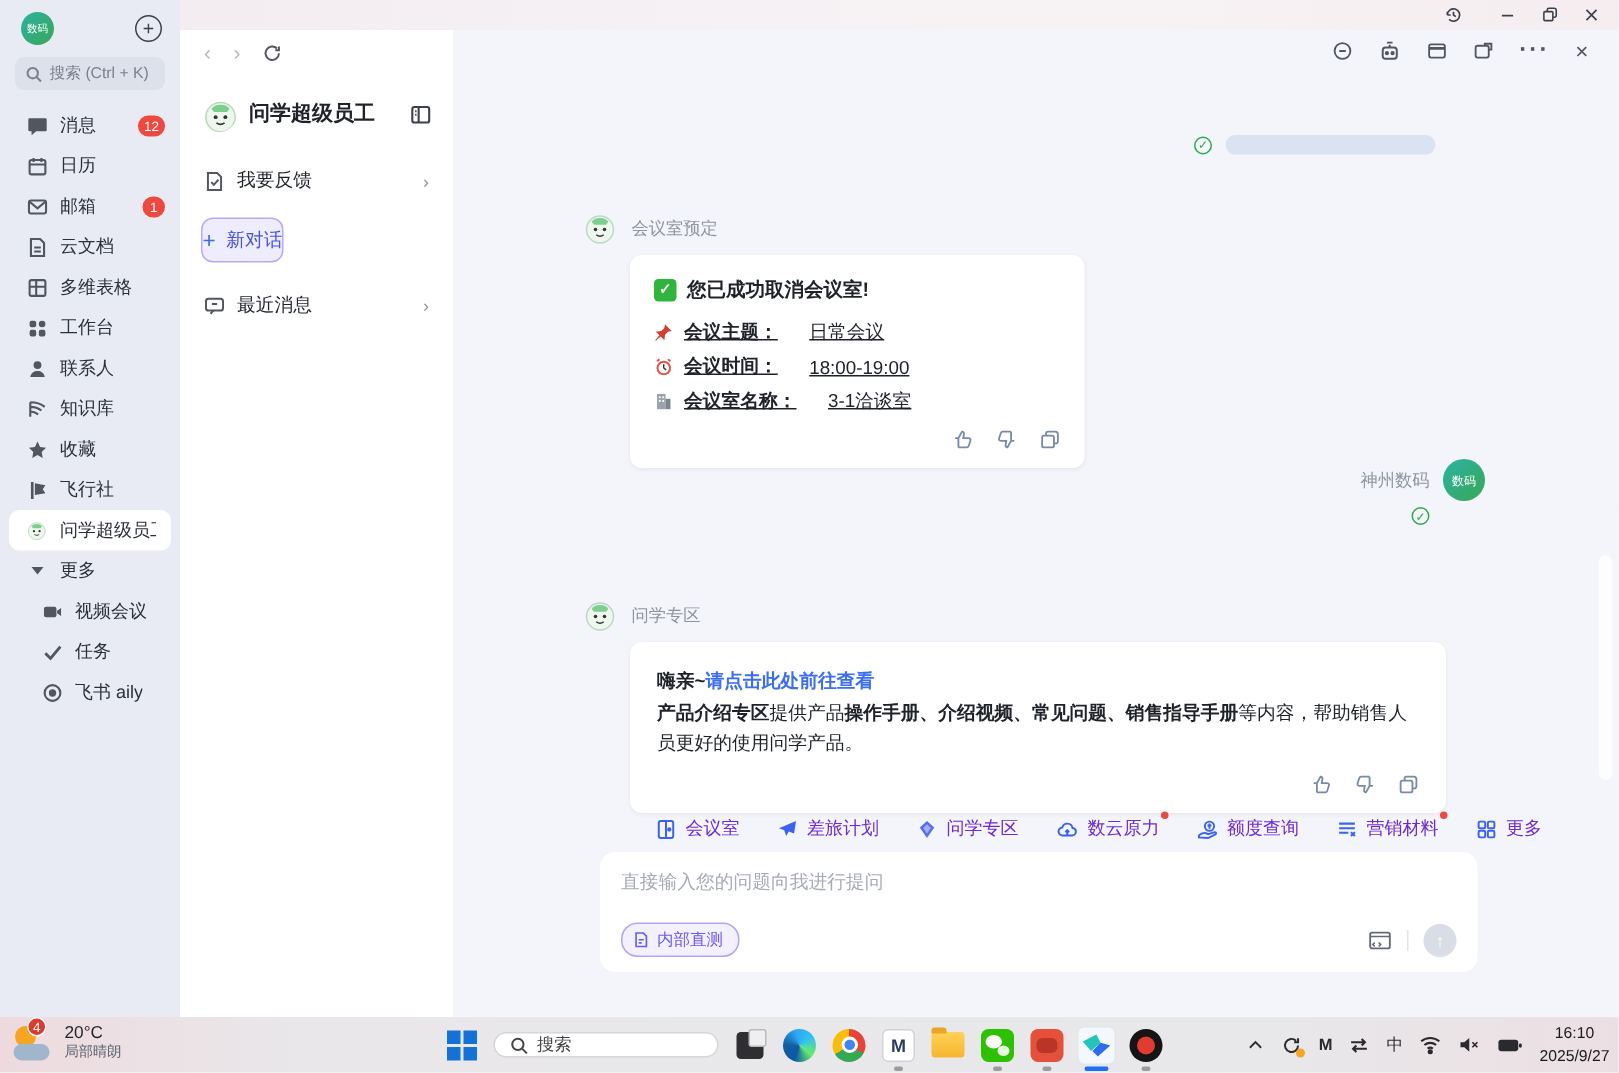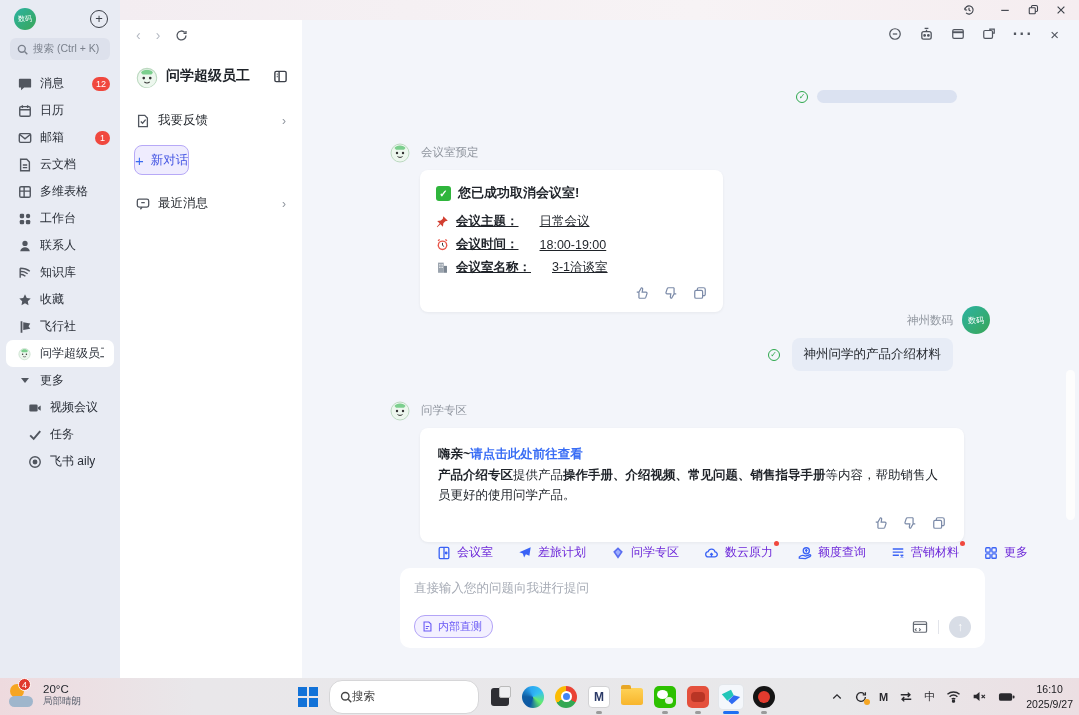--- a/index.html
+++ b/index.html
@@ -114,22 +114,22 @@
   .w-ic { position:relative; width:28px; height:26px; }
   .w-sun { position:absolute; left:2px; top:2px; width:14px; height:14px; border-radius:50%; background:#f6a521; }
   .w-cloud { position:absolute; left:1px; bottom:1px; width:24px; height:11px; border-radius:8px; background:#9fb6cc; }
   .w-badge { position:absolute; left:10px; top:-4px; background:#e0392e; color:#fff; border-radius:50%;
              width:13px; height:13px; font-size:9px; display:flex; align-items:center; justify-content:center; border:1px solid #fff; }
   .w-temp { font-size:11.5px; color:#1f2329; }
   .w-desc { font-size:9.5px; color:#5d6370; }
   .tb-center { position:absolute; left:296px; top:0; height:37px; display:flex; align-items:center; gap:9px; }
   .winlogo { width:20px; height:20px; display:grid; grid-template-columns:9px 9px; grid-template-rows:9px 9px; gap:2px; }
   .winlogo div { background:#1272d8; }
-  .tb-search { width:150px; height:34px; background:#fff; border:1px solid #d6d6d8; border-radius:13px;
-               display:flex; align-items:center; padding:0 10px; color:#444; font-size:11.5px; }
+  .tb-search { width:150px; height:17px; background:#fff; border:1px solid #d6d6d8; border-radius:13px;
+               display:flex; align-items:center; gap:6px; padding:0 10px; color:#444; font-size:11.5px; }
   .appic { width:24px; height:24px; position:relative; display:flex; align-items:center; justify-content:center; }
   .run { position:absolute; bottom:-5px; left:9px; width:6px; height:2.5px; border-radius:2px; background:#9b9b9b; }
   .appic.active { background:#f4f7fb; border-radius:4px; box-shadow:0 0 0 1px #e3e6ea; }
   .run.active { width:16px; left:4px; background:#1f6ff2; }
   .taskview { width:18px; height:18px; background:#2e2e33; border-radius:3px; position:relative; }
   .taskview::after { content:""; position:absolute; right:-2px; top:-2px; width:10px; height:10px; background:#efeff1; border:1px solid #bbb; border-radius:2px; }
   .edge { width:22px; height:22px; border-radius:50%; background:conic-gradient(from 200deg,#0c59a4,#115ea3,#2ba7f2,#35c1f1,#66eb6e 80%,#0c59a4); }
   .chrome { width:22px; height:22px; border-radius:50%; background:conic-gradient(#ea4335 0 33%,#34a853 0 66%,#fbbc05 0 100%); position:relative; }
   .chrome::after { content:""; position:absolute; inset:5.5px; background:#4285f4; border:2px solid #fff; border-radius:50%; }
   .mapp { width:22px; height:22px; background:#fff; border:1px solid #d2d2d4; border-radius:4px; color:#2b3a67;
@@ -467,21 +467,20 @@
               </div>
             </div>
 
             <div class="msg-user">
               <div class="mu-head">
                 <span class="sender">神州数码</span>
                 <span class="avatar-md">数码</span>
               </div>
               <div class="mu-row">
                 <span class="receipt">✓</span>
-                <span class="bubble">神州问学的产品介绍材料</span>
               </div>
             </div>
 
             <div class="msg2">
               <div class="head">
                 <span class="mascot">
                     <svg width="24" height="24" viewBox="0 0 24 24">
                       <circle cx="12" cy="13" r="9" fill="#edf7ee" stroke="#bcd9c0"></circle>
                       <path d="M6.5 8c1.5-3.5 9.5-3.5 11 0l-1.5 1.8h-8z" fill="#7ccf8e"></path>
                       <circle cx="9" cy="13" r="1.2" fill="#333"></circle>

